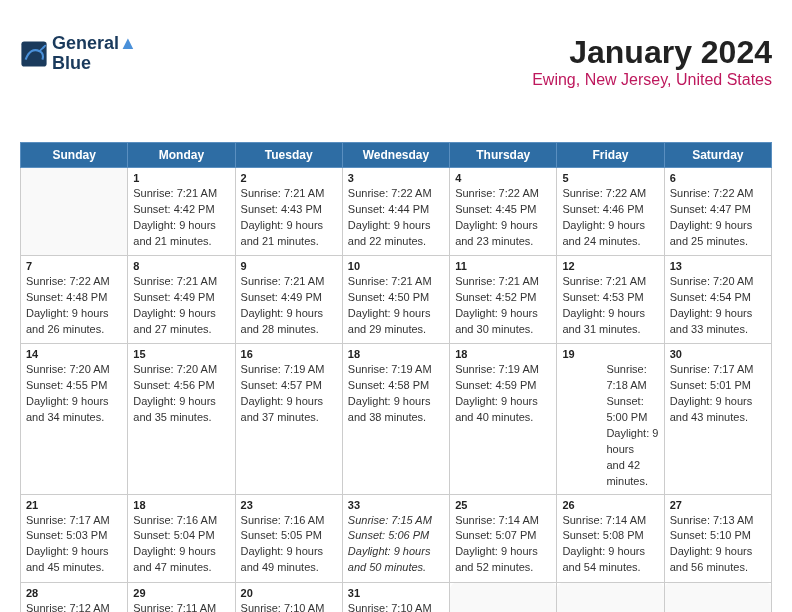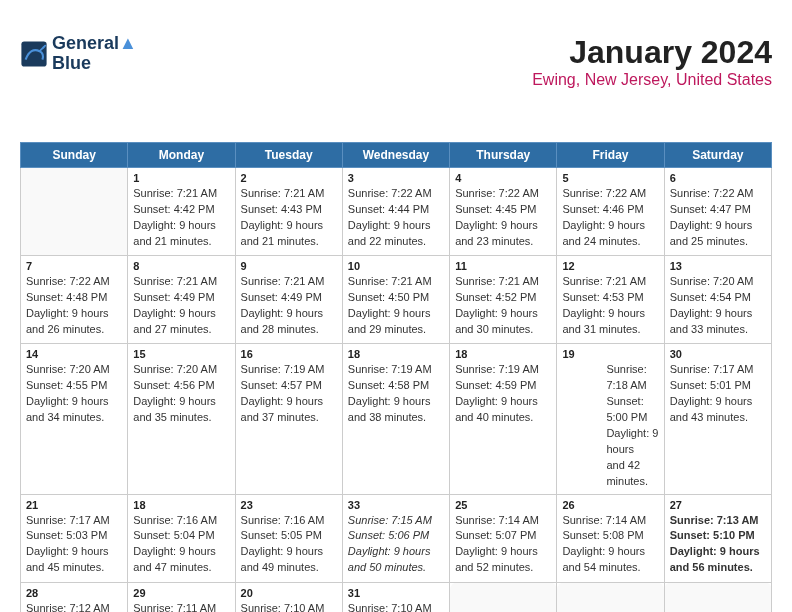--- a/index.html
+++ b/index.html
@@ -320,21 +320,21 @@
           </td>
           <td>
             <div class="day-num">26</div>
             <div class="day-info" style="white-space: pre-line;">Sunrise: 7:14 AM
 Sunset: 5:08 PM
 Daylight: 9 hours
 and 54 minutes.</div>
           </td>
           <td>
             <div class="day-num">27</div>
-            <div class="day-info" style="white-space: pre-line; font-weight: bold;">Sunrise: 7:13 AM
+            <div class="day-info" style="white-space: pre-line;">Sunrise: 7:13 AM
 Sunset: 5:10 PM
 Daylight: 9 hours
 and 56 minutes.</div>
           </td>
         </tr>
         <tr class="row-last">
           <td>
             <div class="day-num">28</div>
             <div class="day-info" style="white-space: pre-line;">Sunrise: 7:12 AM
 Sunset: 5:42 PM

